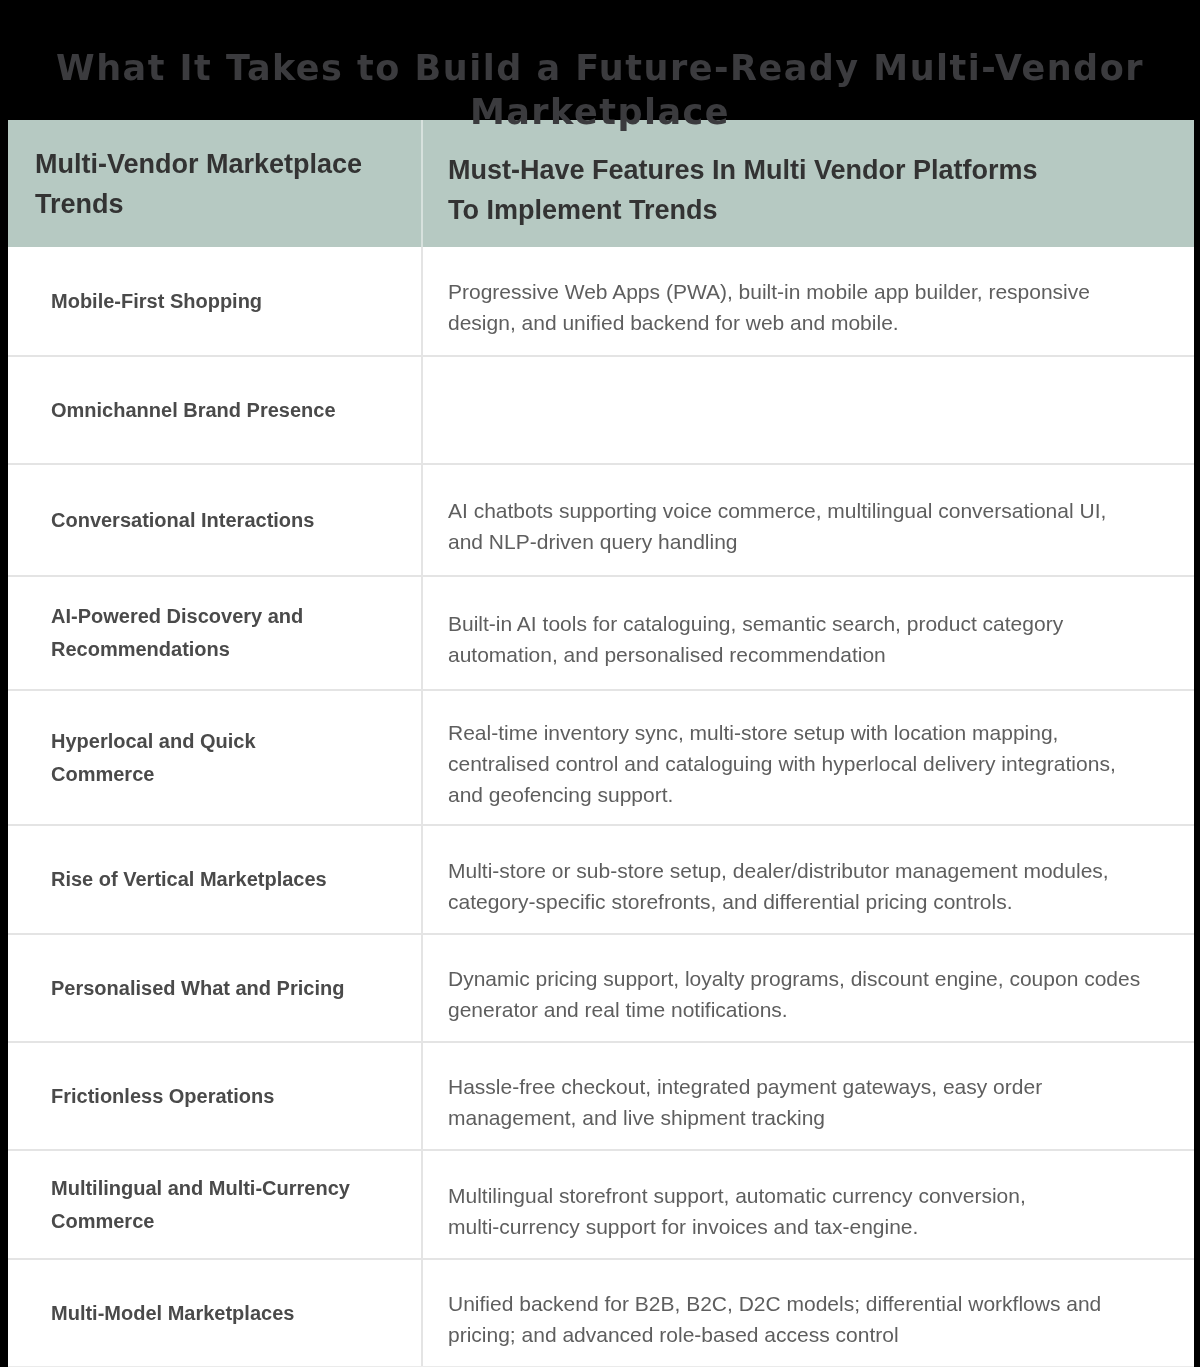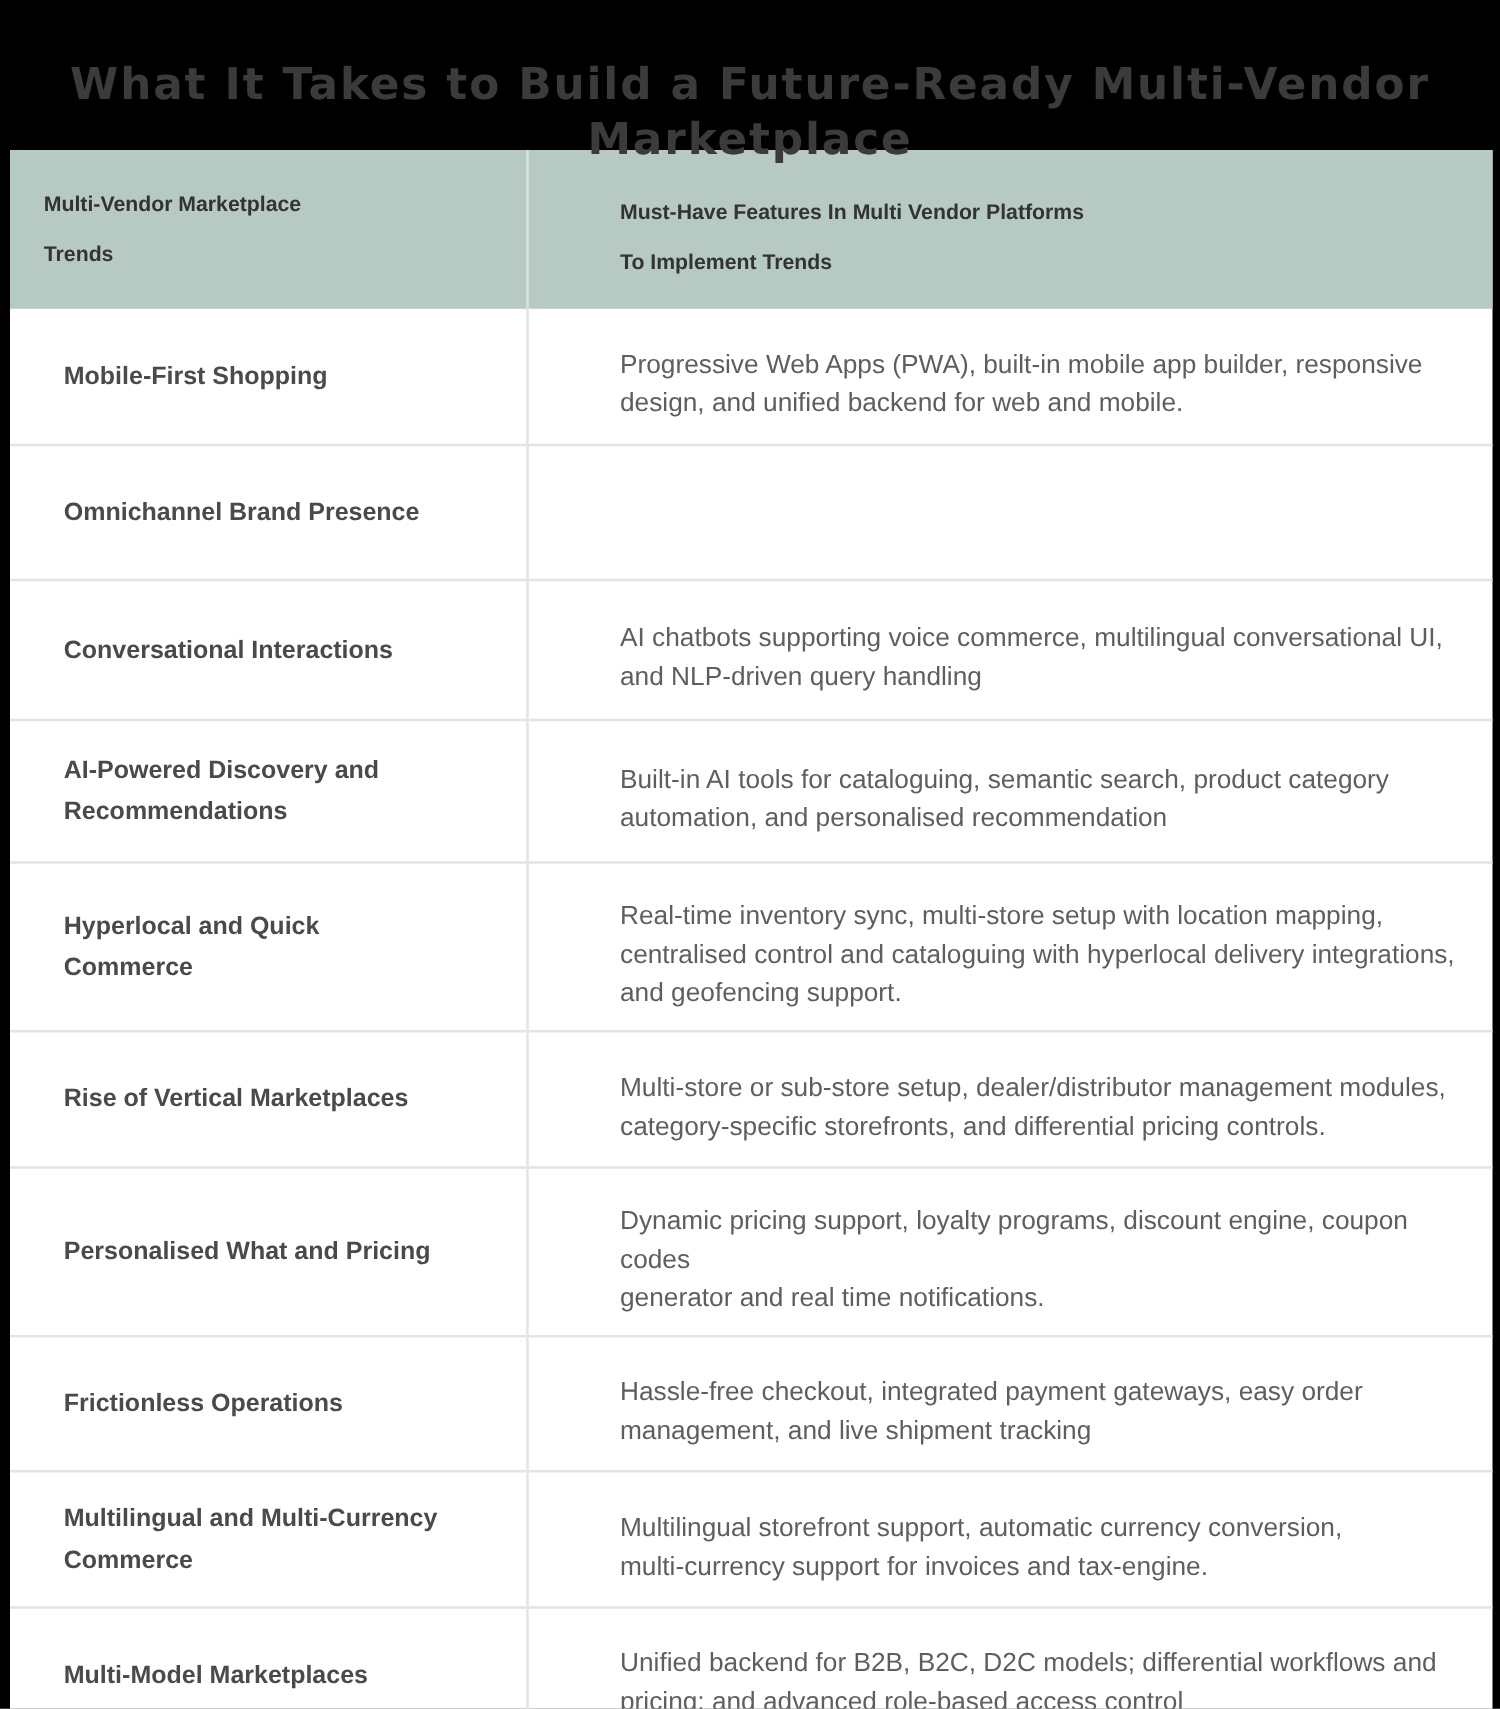--- a/index.html
+++ b/index.html
@@ -38,27 +38,26 @@
     display: flex;
     align-items: center;
     white-space: pre-line;
   }
   .c1 {
     padding: 14px 20px 14px 27px;
     border-right: 2px solid var(--row-border, #e4e4e4);
   }
   .c2 {
     padding: 26px 24px 14px 25px;
-    margin-left: 48px;
   }
   .header-row .c1 { border-right: 2px solid rgba(255,255,255,0.45); }
   .header-cell {
     color: var(--header-text, #333333);
     font-weight: 700;
-    font-size: 17px;
+    font-size: 27px;
     line-height: 40px;
   }
   .body-row { min-height: 108px; }
   .body-row + .body-row { border-top: 2px solid var(--row-border, #e4e4e4); }
   
   .row:nth-child(4)  { min-height: 112px; }
   .row:nth-child(5)  { min-height: 114px; }
   .row:nth-child(6)  { min-height: 125px; }
   .row:nth-child(7)  { min-height: 109px; }
   .row:nth-child(10) { min-height: 109px; }

